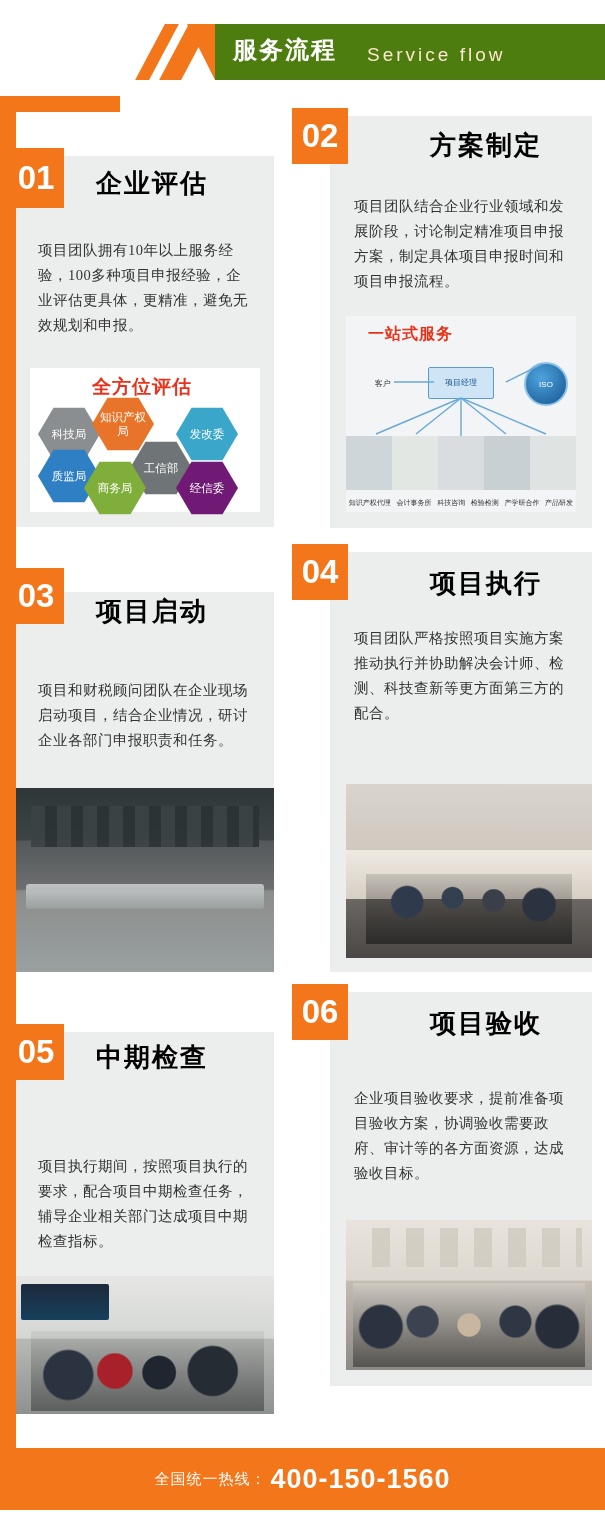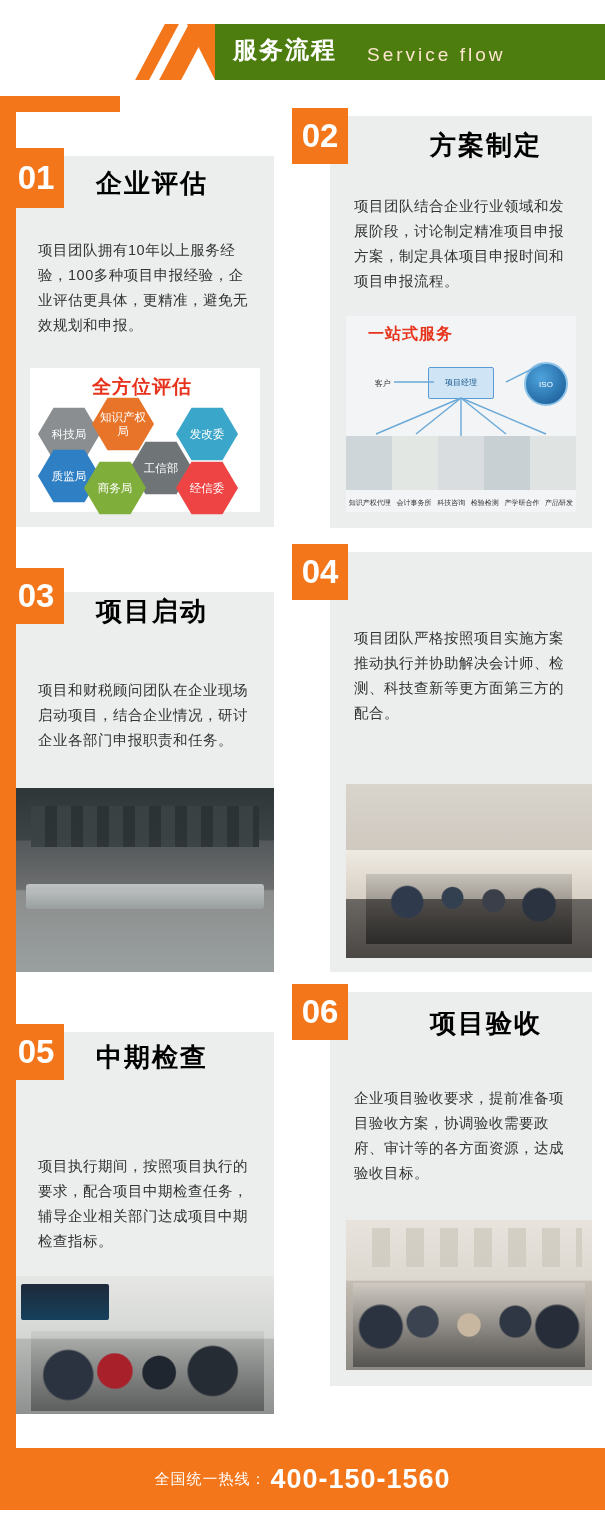--- a/index.html
+++ b/index.html
@@ -134,21 +134,21 @@
     position:absolute;color:#e8331c;font-size:19px;font-weight:bold;letter-spacing:1px;
   }
   .hex{
     position:absolute;width:62px;height:56px;color:#fff;font-size:11.5px;
     display:flex;align-items:center;justify-content:center;text-align:center;
     clip-path:polygon(25% 3%,75% 3%,100% 50%,75% 97%,25% 97%,0% 50%);
     line-height:14px;padding:0 4px;box-sizing:border-box;
   }
   .hex-gray{background:#8a8e90;}
   .hex-blue{background:#2f7fc4;}
-  .hex-blue2{background:#ef4444;}
+  .hex-blue2{background:#701a75;}
   .hex-orange{background:#e8742a;}
   .hex-teal{background:#3aa6c9;}
   .hex-green{background:#7fae3a;}
   .hex-gray2{background:#6f7477;}
 
   
   .svcimg{position:absolute;background:#f2f4f5;overflow:hidden;}
   .svc-title{
     position:absolute;left:22px;top:8px;color:#e8331c;font-size:16px;font-weight:bold;letter-spacing:1px;
   }
@@ -189,21 +189,21 @@
     <div class="hdr-slash s2"></div>
     <div class="hdr-bar">
       <span class="hdr-title">服务流程</span>
       <span class="hdr-sub">Service flow</span>
     </div>
   </div>
 
   <div class="left-bar-top"></div>
   <div class="left-bar"></div>
 
-  <div class="card" style="left:16px;top:156px;width:258px;height:371px;">
+  <div class="card" style="left:16px;top:156px;width:258px;height:371px;font-family:Liberation Serif, serif;">
     <div class="card-text" style="left:22px;top:82px;width:216px;">项目团队拥有10年以上服务经验，100多种项目申报经验，企业评估更具体，更精准，避免无效规划和申报。</div>
 
     <div class="hexwrap" style="left:14px;top:212px;width:230px;height:144px;">
       <div class="hex-title" style="left:62px;top:6px;">全方位评估</div>
 
       <div class="hex hex-gray" style="left:8px;top:38px;">科技局</div>
       <div class="hex hex-orange" style="left:62px;top:28px;">知识产权局</div>
       <div class="hex hex-teal" style="left:146px;top:38px;">发改委</div>
       <div class="hex hex-blue" style="left:8px;top:80px;">质监局</div>
       <div class="hex hex-gray2" style="left:100px;top:72px;">工信部</div>
@@ -252,20 +252,21 @@
     <div class="photo ph-room" style="left:0px;top:196px;width:258px;height:184px;"></div>
   </div>
   <div class="numbox" style="left:8px;top:568px;width:56px;height:56px;">03</div>
   <div class="card-title" style="left:96px;top:594px;">项目启动</div>
 
   <div class="card" style="left:330px;top:552px;width:262px;height:420px;">
     <div class="card-text" style="left:24px;top:74px;width:214px;">项目团队严格按照项目实施方案推动执行并协助解决会计师、检测、科技查新等更方面第三方的配合。</div>
     <div class="photo ph-meeting" style="left:16px;top:232px;width:246px;height:174px;"></div>
   </div>
   <div class="numbox" style="left:292px;top:544px;width:56px;height:56px;">04</div>
+  <div class="card-title" style="left:430px;top:566px;">项目执行</div>
 
   <div class="card" style="left:16px;top:1032px;width:258px;height:382px;">
     <div class="card-text" style="left:22px;top:122px;width:216px;">项目执行期间，按照项目执行的要求，配合项目中期检查任务，辅导企业相关部门达成项目中期检查指标。</div>
     <div class="photo ph-lobby" style="left:0px;top:244px;width:258px;height:138px;"></div>
   </div>
   <div class="numbox" style="left:8px;top:1024px;width:56px;height:56px;">05</div>
   <div class="card-title" style="left:96px;top:1040px;">中期检查</div>
 
   <div class="card" style="left:330px;top:992px;width:262px;height:394px;">
     <div class="card-text" style="left:24px;top:94px;width:214px;">企业项目验收要求，提前准备项目验收方案，协调验收需要政府、审计等的各方面资源，达成验收目标。</div>

